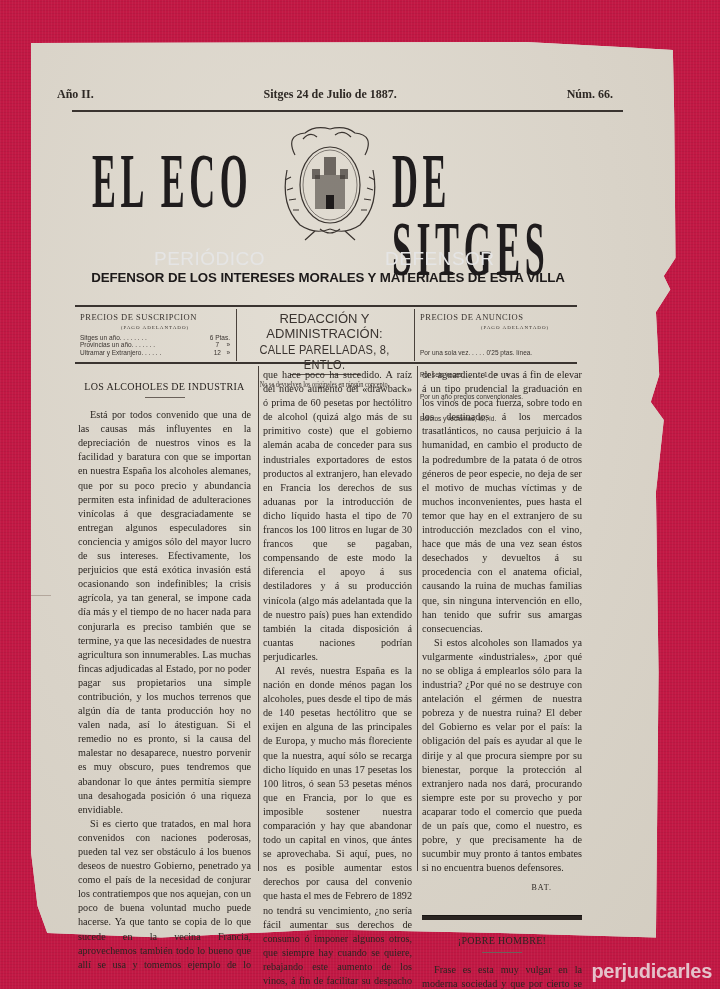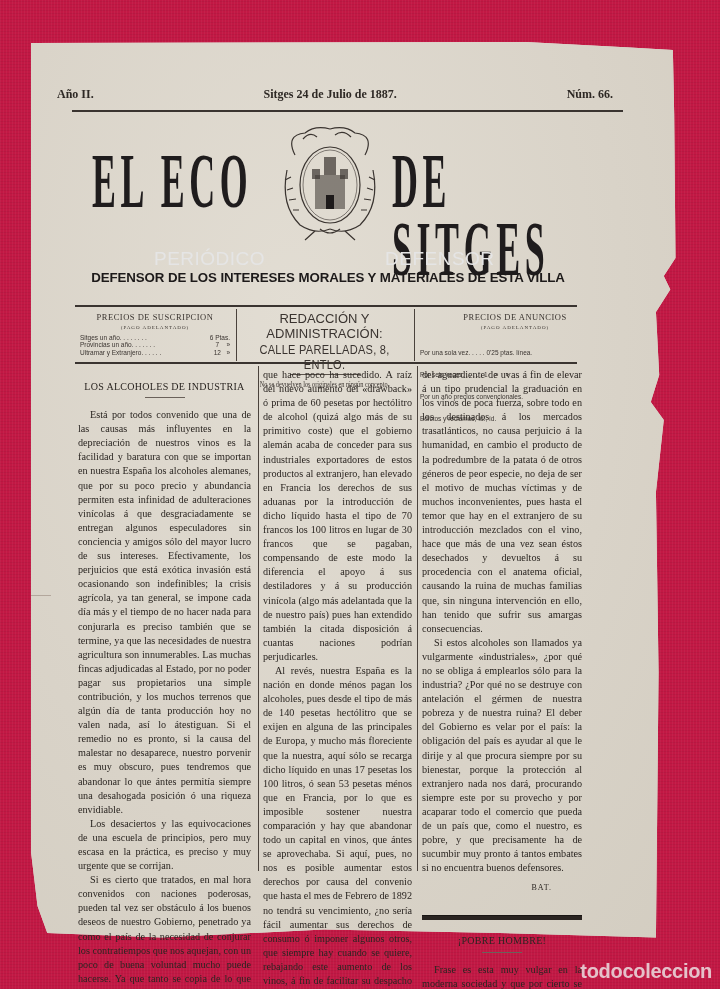--- a/index.html
+++ b/index.html
@@ -35,21 +35,21 @@
   .subtitle {
     position:absolute; top:248px; font-size:19px; color:#e5e5e5;
     font-family:"Liberation Sans", sans-serif; letter-spacing:0.5px;
   }
   .defensor {
     position:absolute; left:88px; top:270px; width:480px; text-align:center;
     font-family:"Liberation Sans", sans-serif; font-weight:bold;
     font-size:13.3px; color:#1d1a1a; letter-spacing:-0.1px;
   }
   .infobox { position:absolute; top:309px; height:52px; color:#3a3430; }
-  .ib-title { text-align:center; font-size:8.5px; letter-spacing:0.5px; margin-top:3px; }
+  .ib-title { text-align:left; font-size:8.5px; letter-spacing:0.5px; margin-top:3px; }
   .ib-sub { text-align:center; font-size:5px; letter-spacing:1px; margin-top:3px; }
   .ib-rows { font-family:"Liberation Sans", sans-serif; font-size:6.5px; line-height:7.4px; margin-top:4px; }
   .ib-row { display:flex; justify-content:space-between; }
   .redac-title { text-align:center; font-family:"Liberation Sans", sans-serif; font-size:13px; margin-top:2px; }
   .redac-addr { text-align:center; font-family:"Liberation Sans", sans-serif; font-size:13px; letter-spacing:0.3px; transform:scaleX(0.85); margin-top:1px; }
   .redac-note { text-align:center; font-size:7.4px; transform:scaleX(0.85); margin-top:5px; }
   .vrule { position:absolute; width:1px; background:#4a423c; }
   .col {
     position:absolute; font-size:10.2px; line-height:14.1px; color:#2a2521;
     text-align:justify; text-align-last:justify;
@@ -148,34 +148,33 @@
 </div>
 <div class="rule" style="left:75px; top:362px; width:502px; height:2px;"></div>
 
 <div class="vrule" style="left:258px; top:366px; height:505px;"></div>
 <div class="vrule" style="left:417px; top:366px; height:505px;"></div>
 
 <div class="col" style="left:78px; top:376px; width:173px;">
   <div class="art-title">LOS ALCOHOLES DE INDUSTRIA</div>
   <div class="title-rule"></div>
   <p class="ind last">Está por todos convenido que una de las causas más influyentes en la depreciación de nuestros vinos es la facilidad y baratura con que se importan en nuestra España los alcoholes alemanes, que por su poco precio y abundancia permiten esta infinidad de adulteraciones vinícolas á que desgraciadamente se entregan algunos especuladores sin conciencia y amigos sólo del mayor lucro de sus intereses. Efectivamente, los perjuicios que está exótica invasión está ocasionando son indefinibles; la crisis agrícola, ya tan general, se impone cada día más y el tiempo de no hacer nada para conjurarla es preciso también que se termine, ya que las necesidades de nuestra agricultura son innumerables. Las muchas fincas adjudicadas al Estado, por no poder pagar sus propietarios una simple contribución, y los muchos terrenos que algún día de tanta producción hoy no valen nada, así lo átestiguan. Si el remedio no es pronto, si la causa del malestar no desaparece, nuestro porvenir es muy obscuro, pues tendremos que abandonar lo que ántes permitía siempre una desahogada posición ó una riqueza envidiable.</p>
-  <p class="ind last">Los desaciertos y las equivocaciones de una escuela de principios, pero muy escasa en la práctica, es preciso y muy urgente que se corrijan.</p>
   <p class="ind">Si es cierto que tratados, en mal hora convenidos con naciones poderosas, pueden tal vez ser obstáculo á los buenos deseos de nuestro Gobierno, penetrado ya como el país de la necesidad de conjurar los contratiempos que nos aquejan, con un poco de buena voluntad mucho puede hacerse. Ya que tanto se copia de lo que sucede en la vecina Francia, aprovechemos también todo lo bueno que allí se usa y tomemos ejemplo de lo</p>
 </div>
 
 <div class="col" style="left:263px; top:368px; width:149px;">
   <p class="last">que hace poco ha sucedido. A raíz del nuevo aumento del «drawback» ó prima de 60 pesetas por hectólitro de alcohol (quizá algo más de su primitivo coste) que el gobierno alemán acaba de conceder para sus industriales exportadores de estos productos al extranjero, han elevado en Francia los derechos de sus aduanas por la introducción de dicho líquido hasta el tipo de 70 francos los 100 litros en lugar de 30 francos que se pagaban, compensando de este modo la diferencia el apoyo á sus destiladores y á su producción vinícola (algo más adelantada que la de nuestro país) pues han extendido también la citada disposición á cuantas naciones podrían perjudicarles.</p>
   <p class="ind last">Al revés, nuestra España es la nación en donde ménos pagan los alcoholes, pues desde el tipo de más de 140 pesetas hectólitro que se exijen en alguna de las principales de Europa, y mucho más floreciente que la nuestra, aquí sólo se recarga dicho líquido en unas 17 pesetas los 100 litros, ó sean 53 pesetas ménos que en Francia, por lo que es imposible sostener nuestra comparación y hay que abandonar todo un capital en vinos, que ántes se aprovechaba. Si aquí, pues, no nos es posible aumentar estos derechos por causa del convenio que hasta el mes de Febrero de 1892 no tendrá su vencimiento, ¿no sería fácil aumentar sus derechos de consumo ó imponer algunos otros, que siempre hay cuando se quiere, rebajando este aumento de los vinos, á fin de facilitar su despacho en los puntos del mayor consumo? ¡Cuántos brebajes se usan en el presente que así se abolirían y que sólo son causa del crímen y de la locura y muy contrarios de la salud y de la higiene!...</p>
 
 </div>
 
 <div class="col" style="left:422px; top:368px; width:160px;">
   <p class="last">del aguardiente de uvas á fin de elevar á un tipo prudencial la graduación en los vinos de poca fuerza, sobre todo en los destinados á los mercados trasatlánticos, no causa perjuicio á la humanidad, en cambio el producto de la podredumbre de la patata ó de otros géneros de peor especie, no deja de ser el motivo de muchas víctimas y de muchos inconvenientes, pues hasta el temor que hay en el extranjero de su introducción mezclados con el vino, hace que más de una vez sean éstos desechados y devueltos á su procedencia con el anatema oficial, causando la ruina de muchas familias que, sin ninguna intervención en ello, han tenido que sufrir sus amargas consecuencias.</p>
   <p class="ind last">Si estos alcoholes son llamados ya vulgarmente «industriales», ¿por qué no se obliga á emplearlos sólo para la industria? ¿Por qué no se destruye con antelación el gérmen de nuestra pobreza y de nuestra ruina? El deber del Gobierno es velar por el país: la obligación del país es ayudar al que le dirije y al que procura siempre por su bienestar, porque la protección al extranjero nada nos dará, procurando siempre este por su provecho y por acaparar todo el comercio que pueda de un país que, como el nuestro, es pobre, y que precisamente ha de sucumbir muy pronto á tantos embates si no encuentra buenos defensores.</p>
   <div class="sig">BAT.</div>
   <div class="thick-rule"></div>
   <div class="art-title">¡POBRE HOMBRE!</div>
   <div class="title-rule"></div>
   <p class="ind last">Frase es esta muy vulgar en la moderna sociedad y que por cierto se presta á muy opuestas consideraciones.</p>
 
 </div>
 
-<div class="watermark">todocoleccion</div>
+<div class="watermark">perjudicarles</div>
 
 </body></html>

